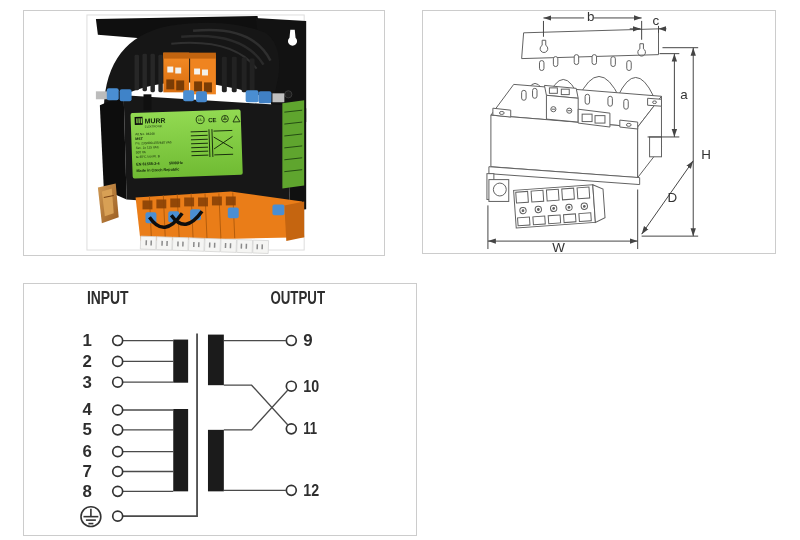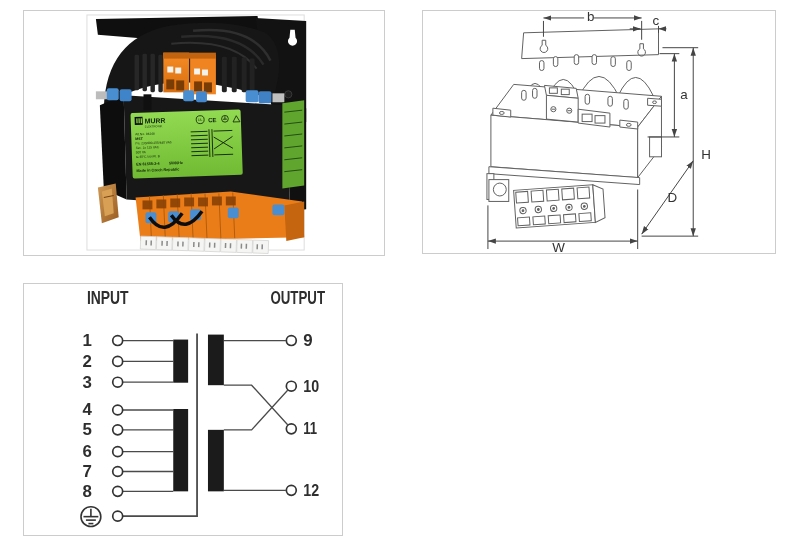--- a/index.html
+++ b/index.html
@@ -1,21 +1,21 @@
 <!DOCTYPE html>
 <html><head>
 <meta charset="utf-8">
 <style>
   html,body{margin:0;padding:0;background:#ffffff;}
   .page{position:relative;width:800px;height:540px;background:#fff;overflow:hidden;
         font-family:"Liberation Sans", sans-serif;}
   .panel{position:absolute;background:#fff;border:1px solid #cccccc;box-sizing:border-box;}
   #panel-photo{left:23px;top:10px;width:362px;height:246px;}
   #panel-dim{left:422px;top:10px;width:354px;height:244px;}
-  #panel-wiring{left:23px;top:283px;width:320px;height:253px;}
+  #panel-wiring{left:23px;top:283px;width:394px;height:253px;}
   svg{display:block;}
   .dimtxt{font-family:"Liberation Sans",sans-serif;font-size:13.5px;fill:#333;}
   .wiretxt{font-family:"Liberation Sans",sans-serif;font-weight:700;fill:#2e2e2e;}
   .lbl-tiny{font-family:"Liberation Sans",sans-serif;fill:#10230a;}
 </style>
 </head>
 <body>
 
 <div class="page">
 

